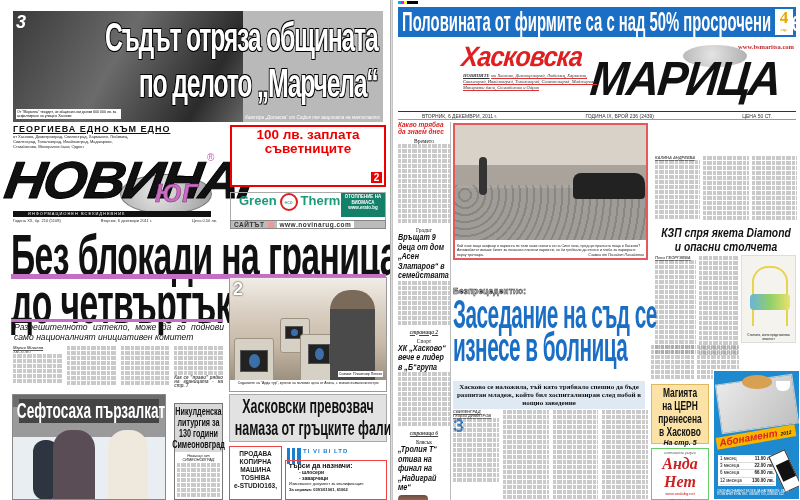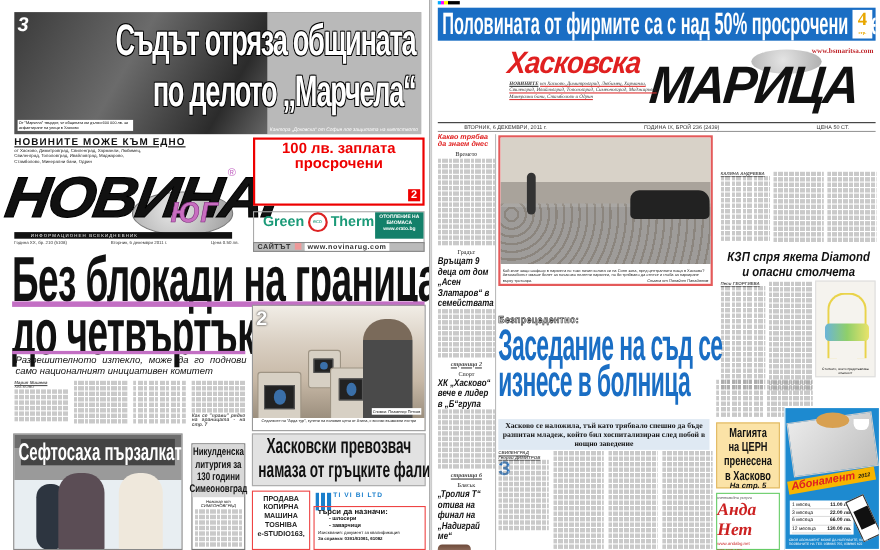--- a/index.html
+++ b/index.html
@@ -127,21 +127,21 @@
   #court-body { position:absolute; left:60px; top:410px; width:195px; height:90px; display:flex; gap:4px; }
   #court-body .col { flex:1; }
   #court-body .drop { font-size:18px; font-weight:bold; color:#1a6ec4; float:left; line-height:16px; margin-right:1px; }
 
   #right-edge-col { position:absolute; left:258px; top:345px; width:88px; height:36px; display:flex; gap:3px; }
   #right-edge-col .col { flex:1; }
 
   #cern-box { position:absolute; left:258px; top:384px; width:58px; height:60px; background:#fbe3a7; border:1px solid #e0b860; text-align:center; }
   #cern-box .t { font-size:12px; line-height:13px; font-weight:bold; display:block; transform:scaleX(0.7); white-space:nowrap; margin:0 -20px; padding-top:2px; }
   #cern-box .pg { font-size:7px; font-weight:bold; font-style:italic; }
-  #anda-ad { position:absolute; left:258px; top:448px; width:58px; height:52px; border:1px solid #6c6; background:#fff; }
+  #anda-ad { position:absolute; left:258px; top:448px; width:58px; height:52px; border:1px solid #6c6; text-align:center; background:#fff; }
   #anda-ad .s { font-size:3.5px; font-style:italic; color:#555; padding-top:2px; }
   #anda-ad .l { font-family:"Liberation Serif",serif; font-size:16px; font-weight:bold; font-style:italic; color:#c22; line-height:18px; }
   #anda-ad .w { font-size:4px; color:#c22; }
   #anda-ad .ph { font-size:4px; color:#c22; margin-top:2px; }
 
   #sub-ad { position:absolute; left:320px; top:370px; width:87px; height:130px; background:#1d8ad0; border:1px solid #fff; overflow:hidden; }
   #sub-ad .newspapers { position:absolute; left:4px; top:8px; width:78px; height:50px; background: linear-gradient(135deg,#eaeaea,#bfbfbf); transform:rotate(-8deg); border:1px solid #ccc; }
   #sub-ad .croissant { position:absolute; left:28px; top:4px; width:30px; height:14px; background:#d8a050; border-radius:50%; }
   #sub-ad .cup { position:absolute; left:62px; top:10px; width:14px; height:10px; background:#fff; border-radius:0 0 6px 6px; }
   #sub-ad .banner { position:absolute; left:2px; top:60px; width:80px; height:12px; background:#f7b500; color:#e02020; font-size:10px; font-weight:bold; font-style:italic; transform:rotate(-10deg); padding-left:3px; line-height:12px; }
@@ -165,36 +165,36 @@
     <div class="grey"></div>
     <div class="num">3</div>
     <div class="headline">
       <div>Съдът отряза общината</div>
       <div>по делото „Марчела“</div>
     </div>
     <div class="cap1">От "Марчела" твърдят, че общината им дължи 600 000 лв. за асфалтиране на улици в Хасково</div>
     <div class="cap2">Кантора „Доковска“ от София пое защитата на кметството</div>
   </div>
 
-  <div id="masthead-tag">НОВИНИТЕ МОЖЕ КЪМ ЕДНО</div>
+  <div id="masthead-tag">ГЕОРГИЕВА ЕДНО КЪМ ЕДНО</div>
   <div id="masthead-cities">от Хасково, Димитровград, Свиленград, Харманли, Любимец, Свиленград, Тополовград, Ивайловград, Маджарово, Стамболово, Минерални бани, Одрин</div>
   <div id="logo-globe"></div>
   <div id="logo-novinar">НОВИНАР</div>
   <div id="logo-yug">ЮГ</div>
   <div id="logo-reg">®</div>
   <div id="logo-sub">ИНФОРМАЦИОНЕН ВСЕКИДНЕВНИК</div>
   <div id="issue-line">
     <span>Година XX, бр. 210 (5108)</span>
     <span>Вторник, 6 декември 2011 г.</span>
     <span>Цена 0.50 лв.</span>
   </div>
 
   <div id="promo-box">
     <div>100 лв. заплата</div>
-    <div>просрочени</div>
+    <div>съветниците</div>
     <div class="badge">2</div>
   </div>
 
   <div id="greentherm">
     <span class="gt-word">Green</span>
     <span class="gt-eco">eco</span>
     <span class="gt-word" style="margin-left:0">Therm</span>
     <span class="gt-side">ОТОПЛЕНИЕ НА БИОМАСА www.erato.bg</span>
   </div>
 

